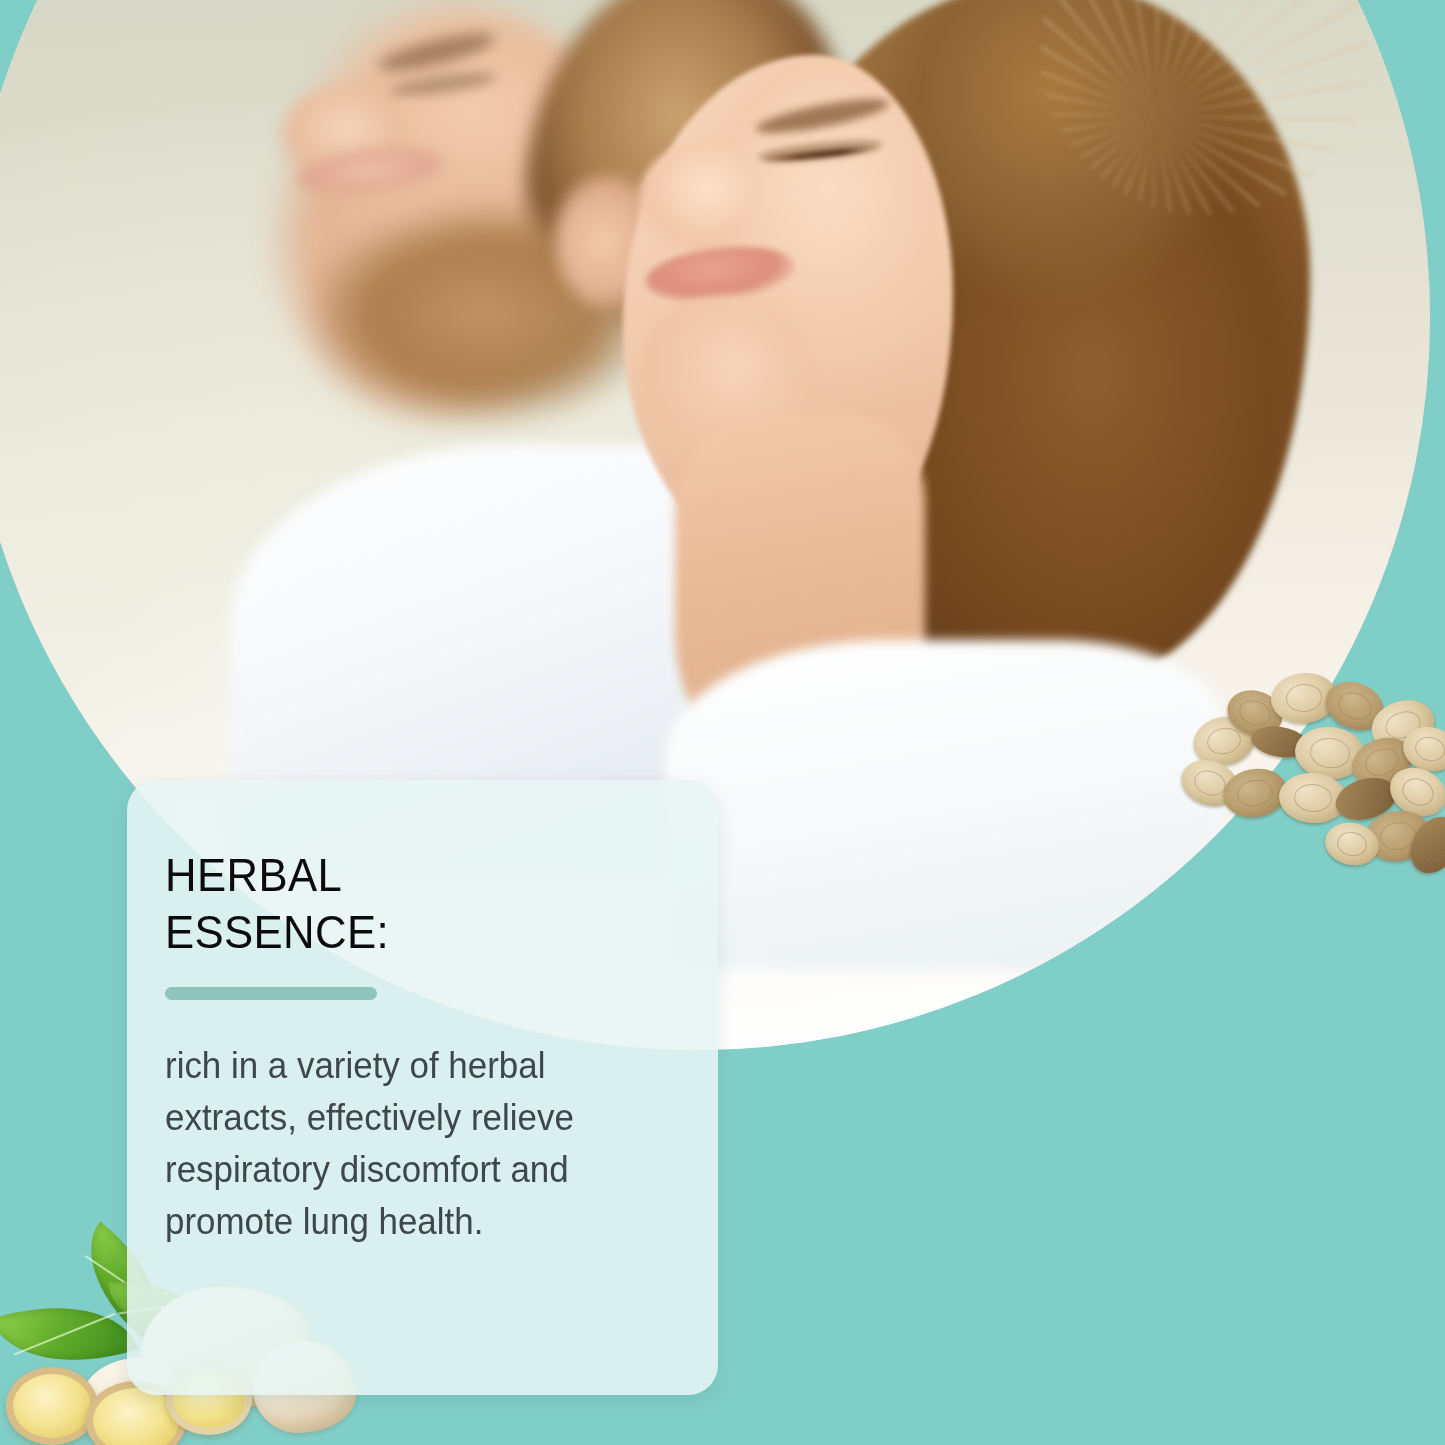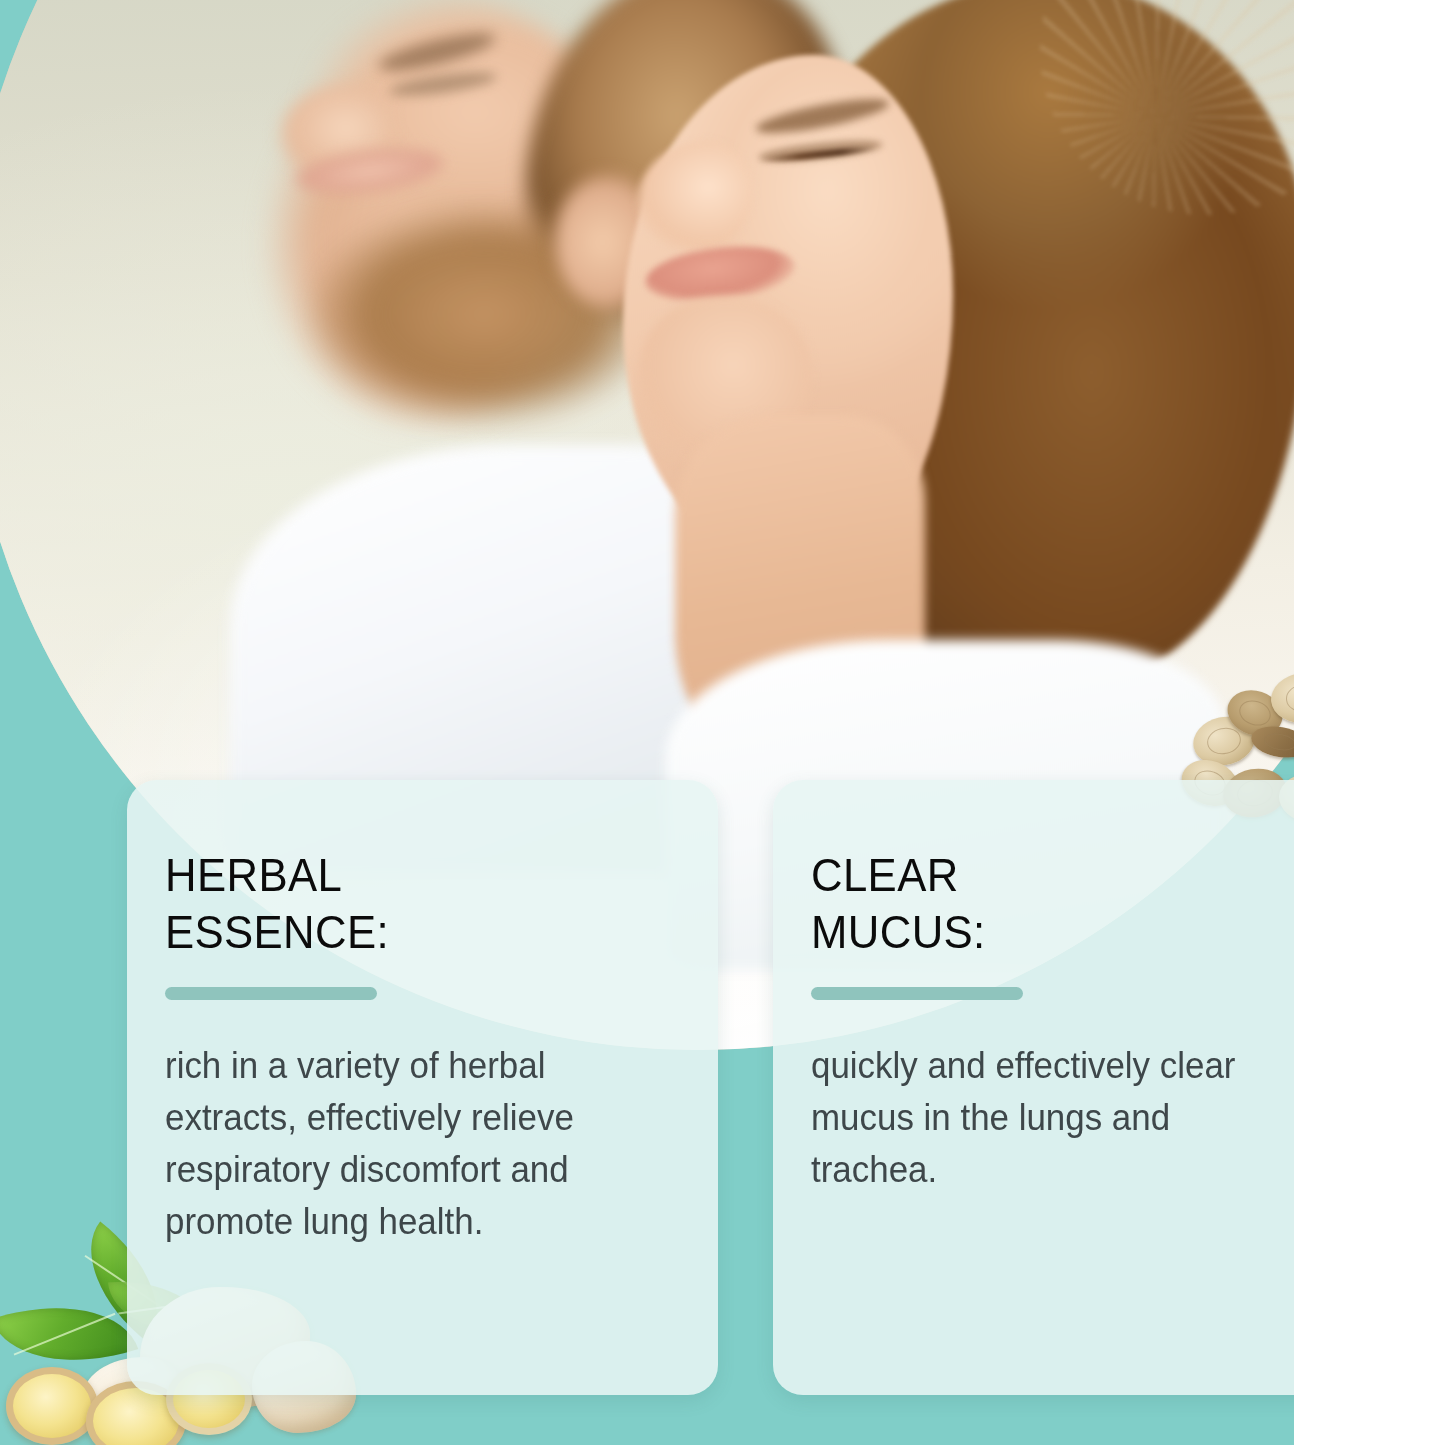--- a/index.html
+++ b/index.html
@@ -3,21 +3,21 @@
 <meta charset="utf-8">
 <style>
   * { box-sizing: border-box; margin: 0; padding: 0; }
   html, body {
     width: 1445px; height: 1445px;
     overflow: hidden;
     font-family: "Liberation Sans", sans-serif;
   }
   #stage {
     position: relative;
-    width: 1294px; height: 1445px;
+    width: 1445px; height: 1445px;
     background: #80cec8;
     overflow: hidden;
   }
 
   
   .hero-circle {
     position: absolute;
     left: -35px; top: -415px;
     width: 1465px; height: 1465px;
     border-radius: 50%;
@@ -385,20 +385,14 @@
     <div class="ginger-cut" style="left:176px; top:118px; width:86px;  height:72px; border-color:#e4d3a7;"></div>
   </div>
 
   <div class="card card-left">
     <div class="card-title">HERBAL
 ESSENCE:</div>
     <div class="card-rule"></div>
     <div class="card-body">rich in a variety of herbal extracts, effectively relieve respiratory discomfort and promote lung health.</div>
   </div>
 
-  <div class="card card-right">
-    <div class="card-title">CLEAR
-MUCUS:</div>
-    <div class="card-rule"></div>
-    <div class="card-body">quickly and effectively clear mucus in the lungs and trachea.</div>
-  </div>
 
 </div>
 
 </body></html>

